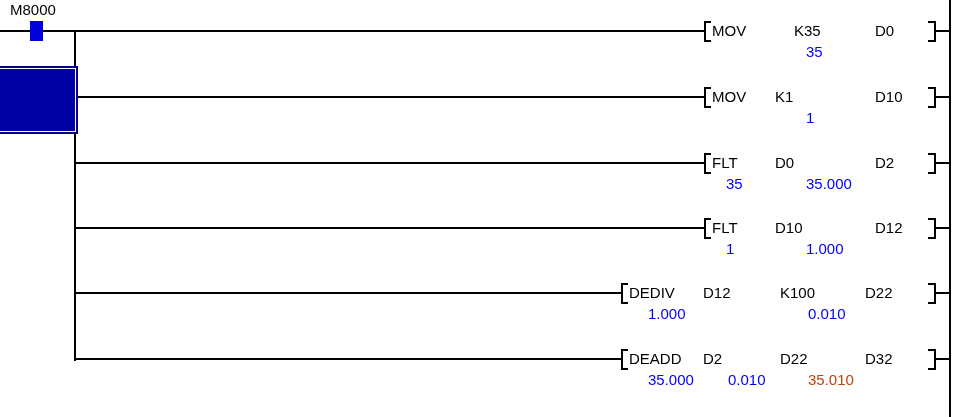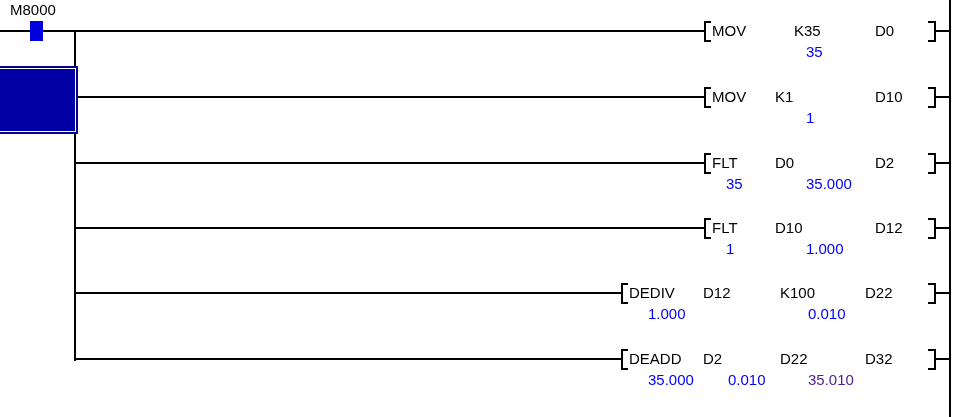--- a/index.html
+++ b/index.html
@@ -93,21 +93,21 @@
       <div class="hline" style="left: 74px; top: 358px; width: 547px;"></div>
       <div class="vline" style="left: 621px; top: 349px; height: 21px;"></div>
       <div class="hline" style="left: 621px; top: 349px; width: 7px;"></div>
       <div class="hline" style="left: 621px; top: 368px; width: 7px;"></div>
       <div class="txt" style="left: 629px; top: 350px;">DEADD</div>
       <div class="txt" style="left: 703px; top: 350px;">D2</div>
       <div class="val" style="left: 648px; top: 371px; color: rgb(0, 0, 255);">35.000</div>
       <div class="txt" style="left: 780px; top: 350px;">D22</div>
       <div class="val" style="left: 728px; top: 371px; color: rgb(0, 0, 255);">0.010</div>
       <div class="txt" style="left: 865px; top: 350px;">D32</div>
-      <div class="val" style="left: 808px; top: 371px; color: #4c1d95;">35.010</div>
+      <div class="val" style="left: 808px; top: 371px; color: #c2410c;">35.010</div>
       <div class="vline" style="left: 934px; top: 349px; height: 21px;"></div>
       <div class="hline" style="left: 928px; top: 349px; width: 8px;"></div>
       <div class="hline" style="left: 928px; top: 368px; width: 8px;"></div>
       <div class="hline" style="left: 936px; top: 358px; width: 14px;"></div>
     </div>
   <div id="rail-right"></div>
   <div id="branch"></div>
   <div id="cursor" style="background: rgb(0, 0, 164); border-color: rgb(0, 0, 139);"></div>
   <div id="contact-block" style="background: rgb(0, 0, 221);"></div>
   <span id="contact-label" class="txt">M8000</span>

